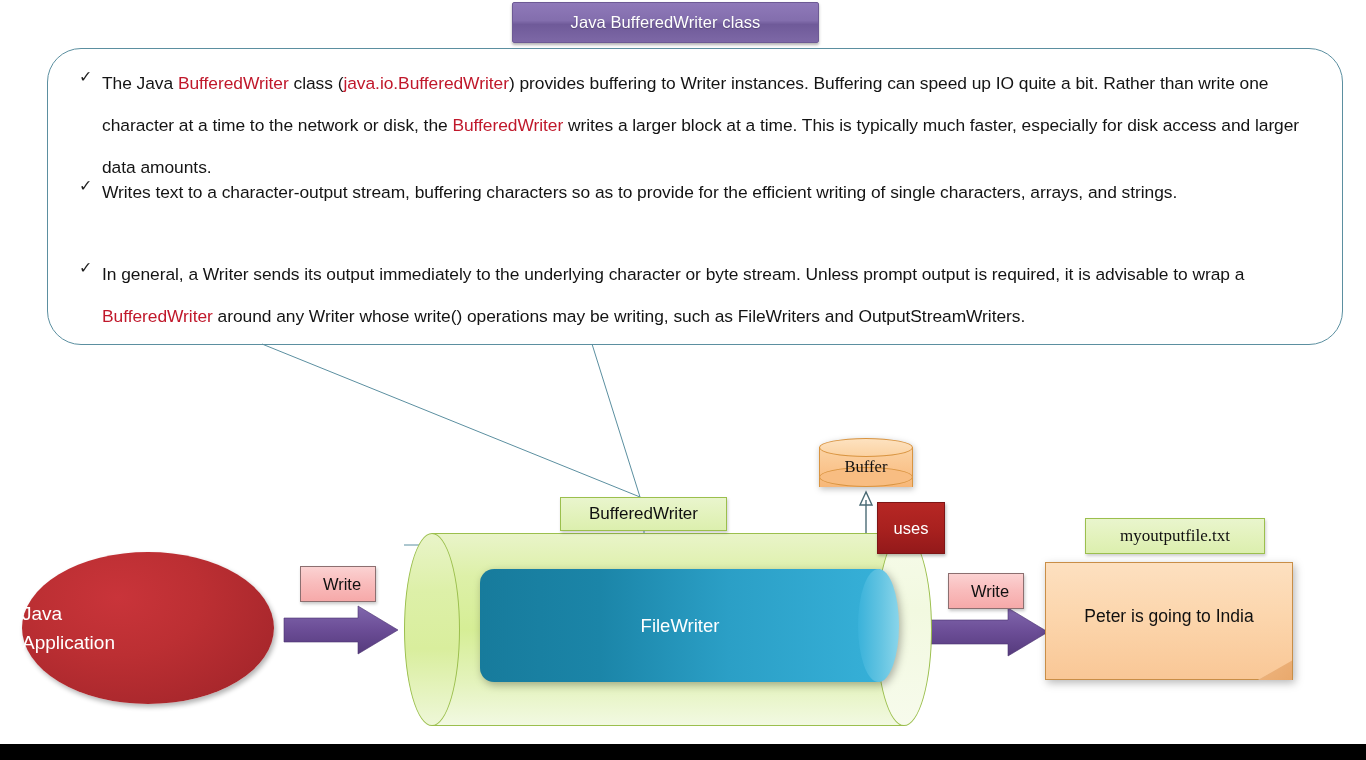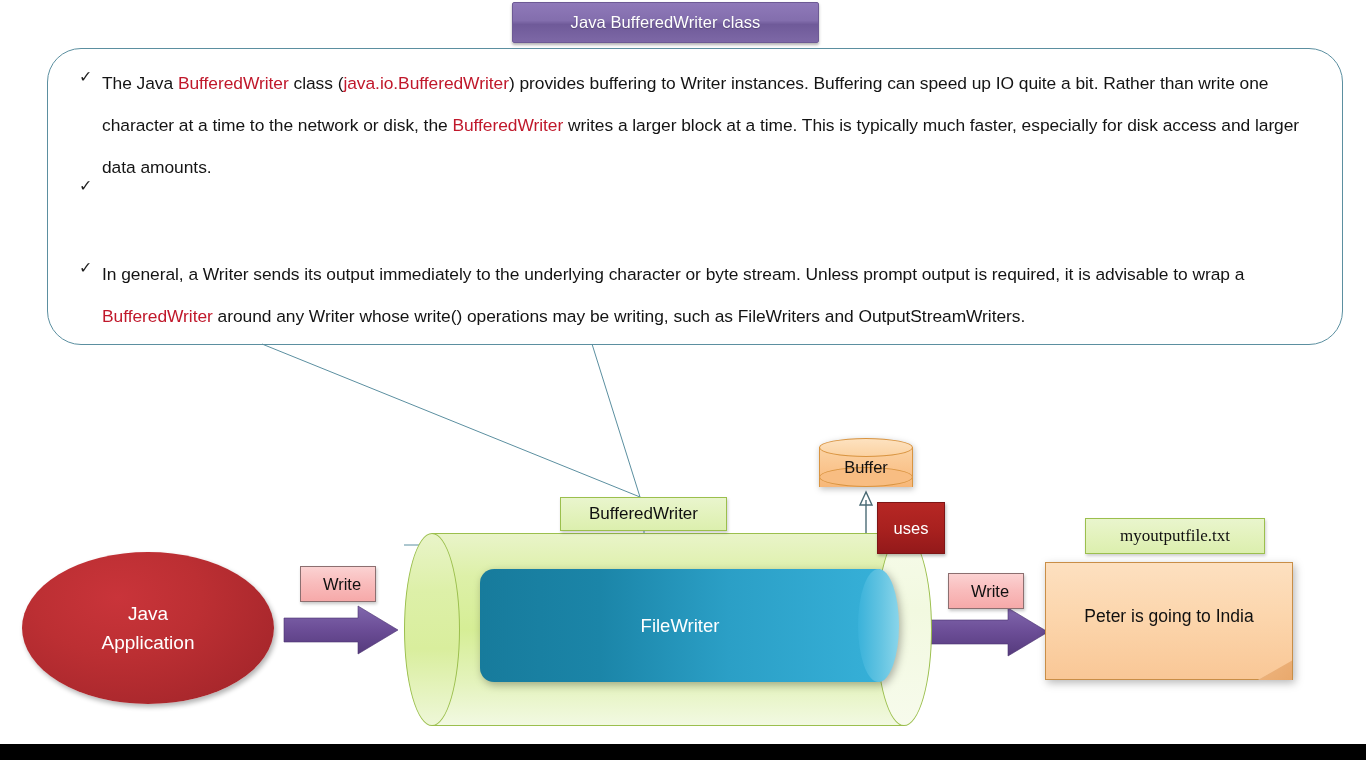--- a/index.html
+++ b/index.html
@@ -71,21 +71,21 @@
 
   
   #java-app {
     position: absolute;
     left: 22px; top: 552px;
     width: 252px; height: 152px;
     border-radius: 50%;
     background: radial-gradient(ellipse at 38% 30%, #c9343a 0%, #bc2f33 38%, #a8272c 78%, #972025 100%);
     box-shadow: 2px 3px 5px rgba(0,0,0,.30);
     display: flex; flex-direction: column;
-    align-items: center; justify-content: center;
+    align-items: flex-start; justify-content: center;
   }
   #java-app span {
     color: #ffffff; font-size: 19px; line-height: 29px;
   }
 
   
   .write-box {
     position: absolute;
     background: linear-gradient(to bottom, #fbd2d2 0%, #f9bcbc 48%, #f6a9a9 100%);
     border: 1px solid #8c6f70;
@@ -181,21 +181,21 @@
   }
   #buffer-cyl .top {
     position: absolute; left: 0; top: 0;
     width: 94px; height: 19px; border-radius: 50%;
     background: linear-gradient(to bottom, #fde2c0 0%, #fbd2a2 100%);
     border: 1px solid #d99440;
   }
   #buffer-cyl .label {
     position: absolute; left: 0; top: 0; width: 94px; height: 58px;
     display: flex; align-items: center; justify-content: center;
-    font-size: 16.5px; color: #111111;
+    font-size: 16.5px; color: #111111; font-family: Liberation Serif, serif;
   }
 
   
   #uses-box {
     position: absolute;
     left: 877px; top: 502px;
     width: 68px; height: 52px;
     background: linear-gradient(to bottom, #b62724 0%, #a9211f 50%, #93191a 100%);
     border: 1px solid #7e1515;
     display: flex; align-items: center; justify-content: center;
@@ -259,20 +259,23 @@
 
   <div class="bullet-row" id="b1">
     <div class="tick">✓</div>
     <div class="btext">
       <span>The Java </span><span class="hl">BufferedWriter</span><span> class (</span><span class="hl">java.io.BufferedWriter</span><span>) provides buffering to Writer instances. Buffering can speed up IO quite a bit. Rather than write one character at a time to the network or disk, the </span><span class="hl">BufferedWriter</span><span> writes a larger block at a time. This is typically much faster, especially for disk access and larger data amounts.</span>
     </div>
   </div>
 
   <div class="bullet-row" id="b2">
     <div class="tick">✓</div>
+    <div class="btext">
+      <span>Writes text to a character-output stream, buffering characters so as to provide for the efficient writing of single characters, arrays, and strings.</span>
+    </div>
   </div>
 
   <div class="bullet-row" id="b3">
     <div class="tick">✓</div>
     <div class="btext">
       <span>In general, a Writer sends its output immediately to the underlying character or byte stream. Unless prompt output is required, it is advisable to wrap a </span><span class="hl">BufferedWriter</span><span> around any Writer whose write() operations may be writing, such as FileWriters and OutputStreamWriters.</span>
     </div>
   </div>
 
 </div>

